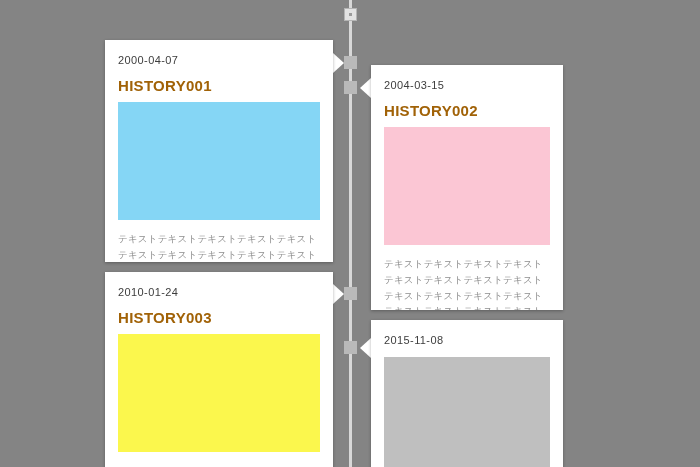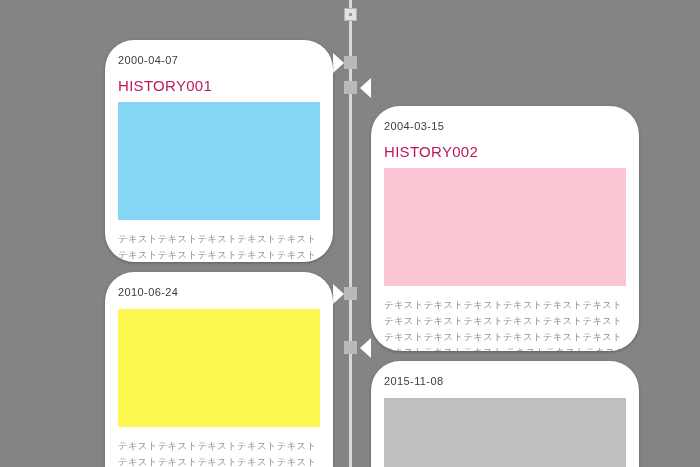--- a/index.html
+++ b/index.html
@@ -60,40 +60,39 @@
     box-sizing: border-box;
   }
 
   
   .card {
     position: absolute;
     background: #ffffff;
     box-sizing: border-box;
     box-shadow: 0 1px 3px rgba(0,0,0,0.30);
     overflow: hidden;
-    border-radius: 29px;
   }
   .card-left  { left: 105px;  width: 228px; }
-  .card-right { left: 371px;  width: 268px; margin-top: 41px; }
+  .card-right { left: 371px;  width: 192px; }
 
   .card-inner {
     padding: 14px 13px 10px 13px;
   }
 
   .card-date {
     font-size: 11px;
     color: #3d3d3d;
     letter-spacing: 0.4px;
     line-height: 1.2;
     margin: 0 0 10px 0;
   }
   .card-title {
     font-size: 15px;
-    color: #be185d;
-    font-weight: 400;
+    color: #a16207;
+    font-weight: 700;
     letter-spacing: 0.3px;
     line-height: 1.2;
     margin: 0 0 7px 0;
   }
   .card-image {
     width: 100%;
     height: 118px;
     display: block;
   }
   .card-body {
@@ -153,21 +152,22 @@
     <div class="card-inner">
       <div class="card-date">2004-03-15</div>
       <div class="card-title">HISTORY002</div>
       <div class="card-image" style="background:#fbc6d4;"></div>
       <div class="card-body">テキストテキストテキストテキストテキストテキストテキストテキストテキストテキストテキストテキストテキストテキストテキストテキストテキストテキストテキストテキストテキスト テキストテキストテキストテキストテキストテキストテキストテキストテキストテキスト</div>
     </div>
   </div>
 
   <div class="card card-left" style="top:272px; height:222px;">
     <div class="card-inner">
-      <div class="card-date">2010-06-24</div>
+      <div class="card-date">2010-01-24</div>
+      <div class="card-title">HISTORY003</div>
       <div class="card-image" style="background:#fbf74d;"></div>
       <div class="card-body">テキストテキストテキストテキストテキストテキストテキストテキストテキストテキストテキストテキストテキストテキストテキストテキストテキストテキストテキストテキスト</div>
     </div>
   </div>
 
   <div class="card card-right" style="top:320px; height:245px;">
     <div class="card-inner">
       <div class="card-date">2015-11-08</div>
       <div class="card-image" style="background:#bfbfbf;"></div>
       <div class="card-body"></div>

